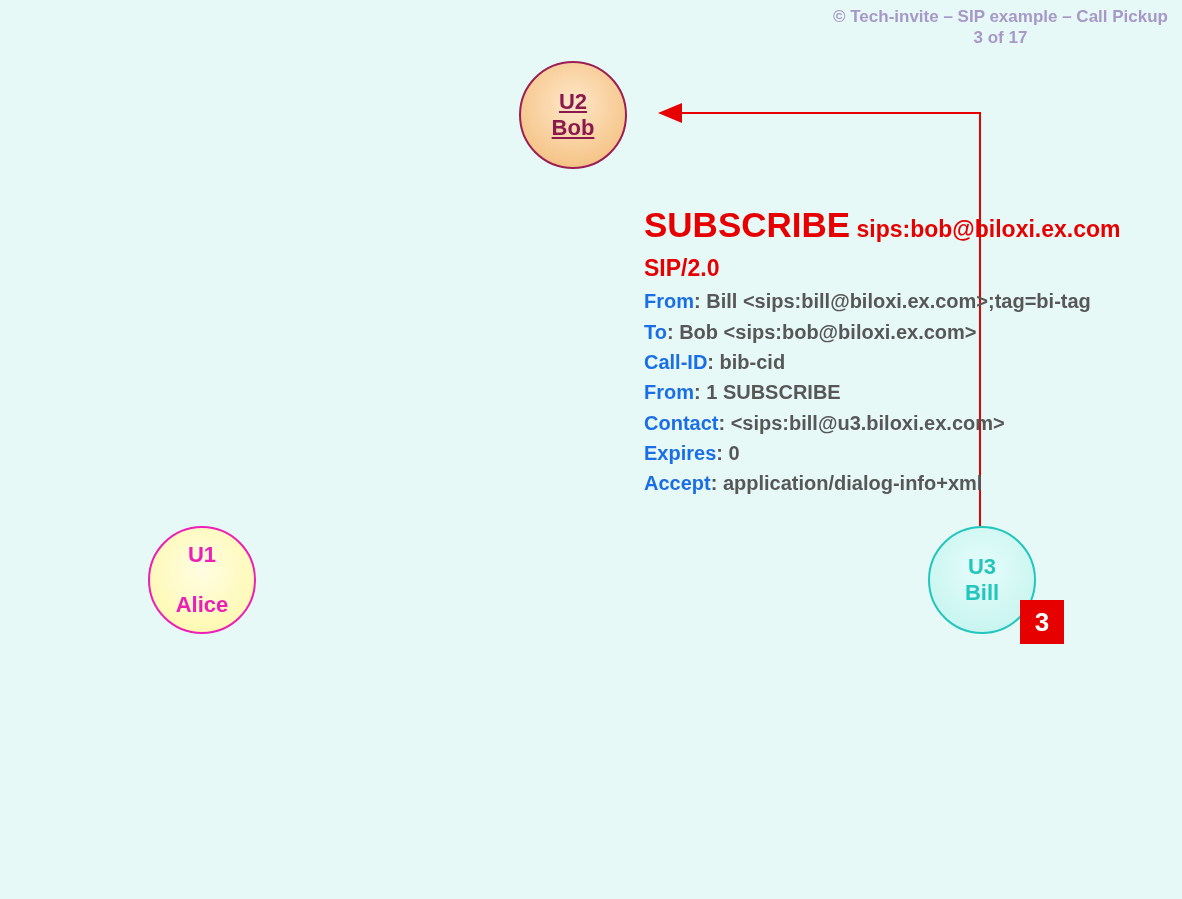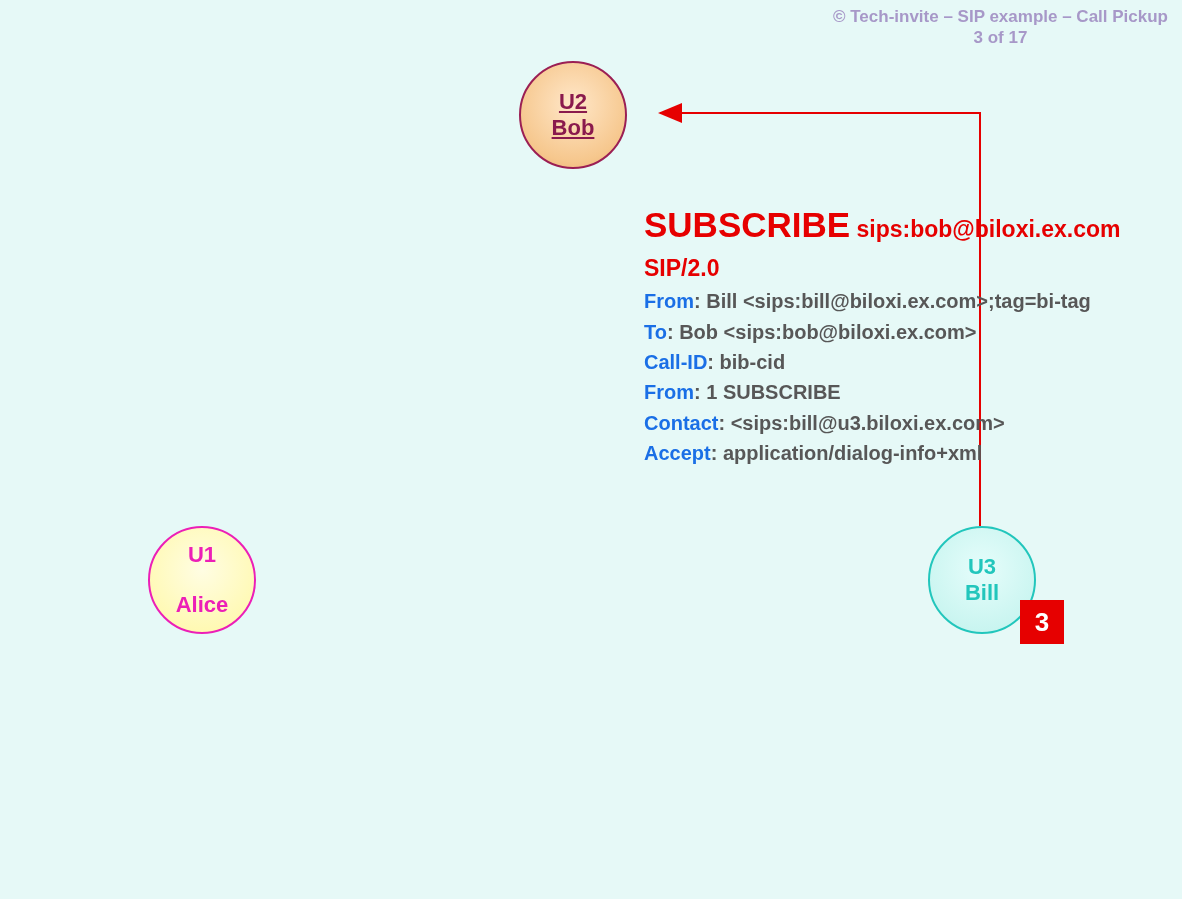--- a/index.html
+++ b/index.html
@@ -151,14 +151,15 @@
 <div class="sip-msg">
   <div class="req">
     <span class="method">SUBSCRIBE</span>
     <span>sips:bob@biloxi.ex.com SIP/2.0</span>
   </div>
   <div class="hdr-line"><span class="hdr-name">From</span><span>: Bill &lt;sips:bill@biloxi.ex.com&gt;;tag=bi-tag</span></div>
   <div class="hdr-line"><span class="hdr-name">To</span><span>: Bob &lt;sips:bob@biloxi.ex.com&gt;</span></div>
   <div class="hdr-line"><span class="hdr-name">Call-ID</span><span>: bib-cid</span></div>
   <div class="hdr-line"><span class="hdr-name">From</span><span>: 1 SUBSCRIBE</span></div>
   <div class="hdr-line"><span class="hdr-name">Contact</span><span>: &lt;sips:bill@u3.biloxi.ex.com&gt;</span></div>
+  <div class="hdr-line"><span class="hdr-name">Expires</span><span>: 0</span></div>
   <div class="hdr-line"><span class="hdr-name">Accept</span><span>: application/dialog-info+xml</span></div>
 </div>
 
 </body></html>

